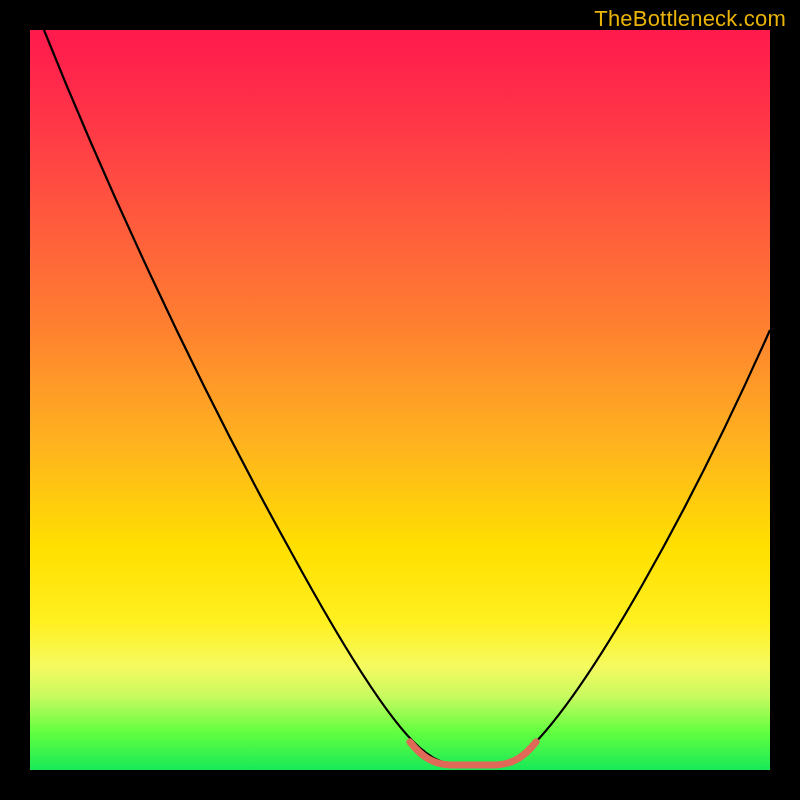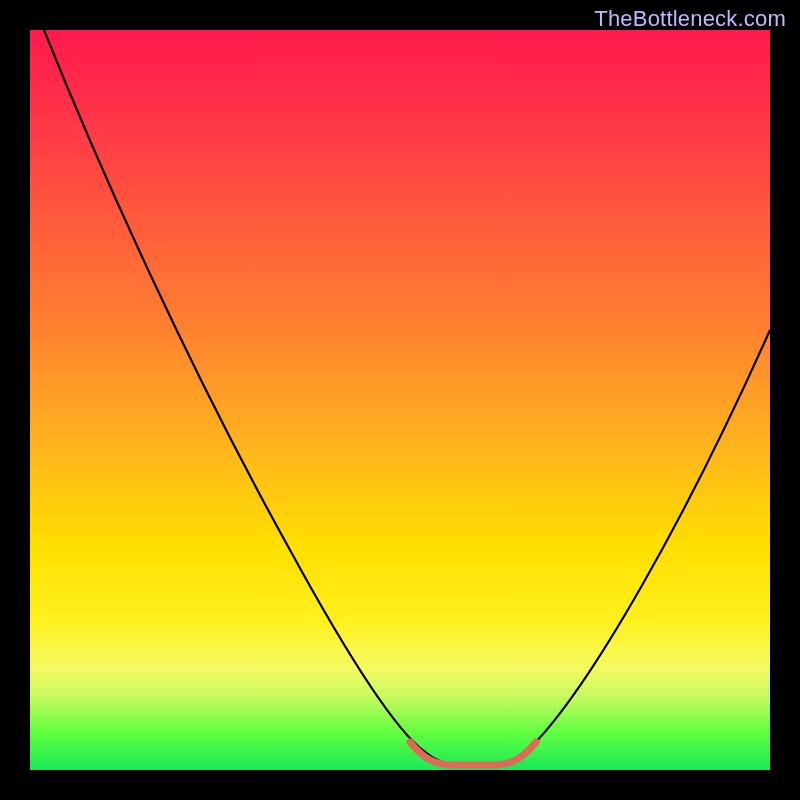--- a/index.html
+++ b/index.html
@@ -37,21 +37,21 @@
       #f5fa60 86%,
       #c8fa60 90%,
       #60ff40 95%,
       #18e858 100%
     );
   }
   .watermark {
     position: absolute;
     top: 6px;
     right: 14px;
-    color: #c4b5fd;
+    color: #eab308;
     font-size: 22px;
     font-weight: 500;
     letter-spacing: 0.2px;
   }
   svg.curves {
     position: absolute;
     left: 0;
     top: 0;
     width: 740px;
     height: 740px;

